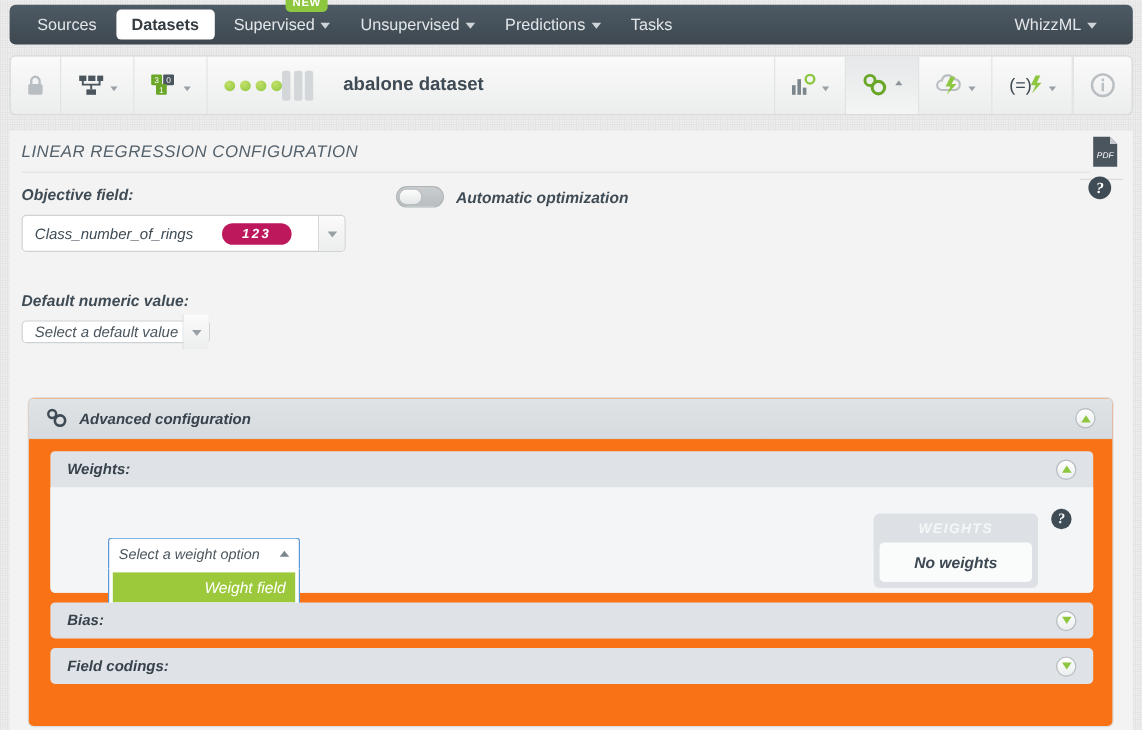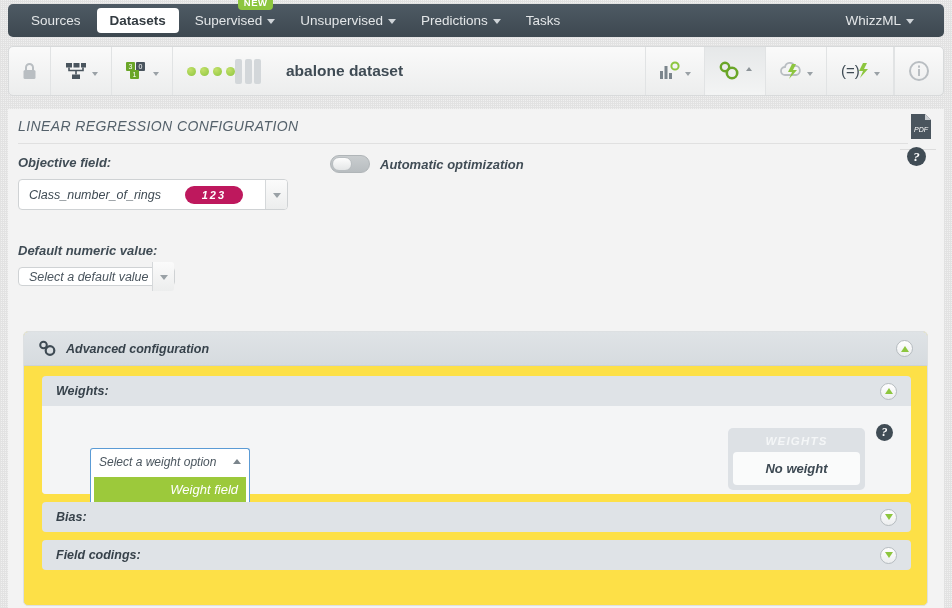--- a/index.html
+++ b/index.html
@@ -163,21 +163,21 @@
     background: #fff; border: 1px solid #cfd2d4; border-radius: 4px;
     cursor: pointer;
   }
   .defnum-select .txt {
     flex:1; padding-left: 10px; font-size: 12.5px; color: #4a555e;
   }
 
   
   .adv-panel {
     position: absolute; left: 15px; top: 222px; width: 905px; height: 275px;
-    background: #fde047; border: 1px solid #dde0e2; border-radius: 5px;
+    background: #f97316; border: 1px solid #dde0e2; border-radius: 5px;
   }
   .adv-head {
     height: 34px; background: linear-gradient(to bottom,#dfe3e6,#d6dbdf);
     border-radius: 4px 4px 0 0; display: flex; align-items: center;
     padding: 0 14px; border-bottom: 1px solid #ccd2d6;
   }
   .adv-head .lbl {
     font-size: 12.5px; font-weight: bold; color: #37424b; margin-left: 9px;
   }
   .toggle-circle {
@@ -432,21 +432,21 @@
             <span class="txt">Select a weight option</span>
             <span class="caret-up-sm"></span>
           </div>
           <div class="wsel-list">
             <div class="wsel-opt">Weight field</div>
           </div>
         </div>
 
         <div class="winfo">
           <div class="hd">WEIGHTS</div>
-          <div class="bd">No weight</div>
+          <div class="bd">No weights</div>
         </div>
         <div class="help-dark-sm">?</div>
       </div>
     </div>
 
     <div class="sect" style="top:208px;">
       <div class="sect-head">
         <span class="lbl">Field codings:</span>
         <span class="toggle-circle">
           <span class="tri-down"></span>

